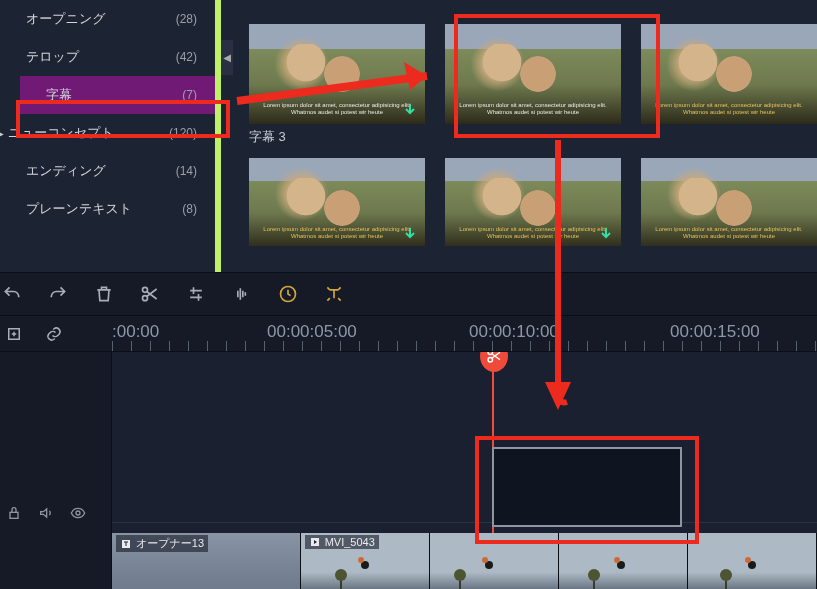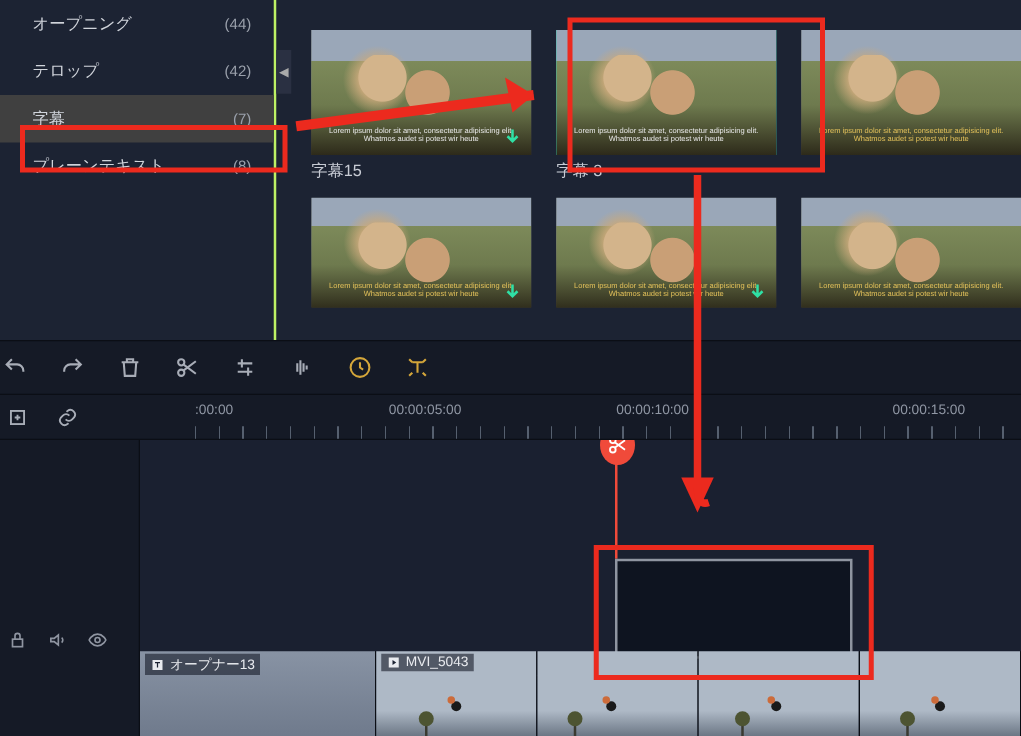--- a/index.html
+++ b/index.html
@@ -17,31 +17,31 @@
   .top {
     display: flex;
     height: 272px;
     background: #1c2333;
   }
 
   .sidebar {
     width: 240px;
     background: #1c2333;
     padding-top: 0;
-    border-right: 2px solid #bef264;
+    border-right: 6px solid #bef264;
   }
   .sb-item {
     display: flex;
     align-items: center;
     justify-content: space-between;
     padding: 10px 18px 10px 26px;
     font-size: 13px;
     cursor: pointer;
   }
-  .sb-item.selected { background: #404040; }
+  .sb-item.selected { background: #701a75; margin-left: 20px; }
   .sb-item .count { color: #9aa0ab; font-size: 12px;}
   .sb-item .caret { margin-left:-14px; margin-right:4px; font-size:10px; color:#ccc;}
   .sb-item.withcaret { padding-left: 10px; }
 
   .gallery {
     flex: 1;
     position: relative;
     padding-left: 28px;
     padding-top: 0;
   }
@@ -117,21 +117,21 @@
   }
   .tl-leftctrl{
     width:112px;height:100%;
     display:flex;align-items:center;gap:20px;
     padding-left:4px;
   }
   .tl-leftctrl .ic{width:20px;height:20px;color:#a8adb7;display:flex;align-items:center;justify-content:center;}
   .tl-leftctrl .ic svg{width:18px;height:18px;}
   .tl-ruler{
     flex:1; position:relative; height:100%;
-    color:#9097a4; font-size:11px;margin-left:44px;
+    color:#9097a4; font-size:17px;
   }
   .tl-ruler .tickmajor{ position:absolute; top:6px;}
   .tl-ruler .ticks{
     position:absolute; left:0; right:0; bottom:0; height:10px;
   }
   .tl-ruler .ticks::before{
     content:""; position:absolute; left:0; right:0; bottom:0; height:10px;
     background: repeating-linear-gradient(to right,
       #56606f 0 1px, transparent 1px 19px);
   }
@@ -173,21 +173,21 @@
   }
   .ph-scissor svg{width:18px;height:18px;stroke:#fff;}
 
   .emptyclip{
     position:absolute;
     background:#0e1420;
     border:2px solid #8f95a1;
   }
 
   .videostrip{
-    position:absolute; left:0; right:0; bottom:0; height:68px;
+    position:absolute; left:0; right:0; bottom:0; height:56px;
     display:flex;
   }
   .clip{
     height:100%; position:relative; overflow:hidden;
     border-right:1px solid #0b0e15;
   }
   .clip .label{
     position:absolute; top:2px; left:4px;
     font-size:11px; color:#e9ebef;
     background:rgba(20,25,38,.6);
@@ -207,29 +207,38 @@
   .anno { position:absolute; pointer-events:none; }
   .redbox{ border:4px solid #ec2a1e; }
 </style>
 </head>
 <body>
 
 <div class="top">
   <div class="sidebar">
     <div class="sb-item">
       <span>オープニング</span>
-      <span class="count">(44)</span>
+      <span class="count">(28)</span>
     </div>
     <div class="sb-item">
       <span>テロップ</span>
       <span class="count">(42)</span>
     </div>
     <div class="sb-item selected">
       <span>字幕</span>
       <span class="count">(7)</span>
+    </div>
+    <div class="sb-item withcaret">
+      <span class="caret">▶</span>
+      <span style="flex:1">ニューコンセプト</span>
+      <span class="count">(120)</span>
+    </div>
+    <div class="sb-item">
+      <span>エンディング</span>
+      <span class="count">(14)</span>
     </div>
     <div class="sb-item">
       <span>プレーンテキスト</span>
       <span class="count">(8)</span>
     </div>
   </div>
 
   <div class="gallery">
     <div class="collapse-tab">◀</div>
 
@@ -259,21 +268,20 @@
       <div class="thumb">
         <div class="scene"></div>
           <div class="persons"></div>
         <div class="capstrip">
           <span>Lorem ipsum dolor sit amet, consectetur adipisicing elit.</span><br>
           <span>Whatmos audet si potest wir heute</span>
         </div>
       </div>
     </div>
     <div class="gal-rowcaptions">
-      <div>字幕15</div>
       <div>字幕 3</div>
     </div>
 
     <div class="gal-row row2partial">
       <div class="thumb half">
         <div class="scene"></div>
           <div class="persons"></div>
         <div class="capstrip">
           <span>Lorem ipsum dolor sit amet, consectetur adipisicing elit.</span><br>
           <span>Whatmos audet si potest wir heute</span>
@@ -365,21 +373,21 @@
     </div>
     <div class="ic">
       <svg viewBox="0 0 24 24" fill="none" stroke="currentColor" stroke-width="2">
           <path d="M10 14a5 5 0 007 0l2-2a5 5 0 00-7-7l-1 1M14 10a5 5 0 00-7 0l-2 2a5 5 0 007 7l1-1"></path>
         </svg>
     </div>
   </div>
   <div class="tl-ruler">
     <div class="tickmajor" style="left:0">:00:00</div>
     <div class="tickmajor" style="left:155px">00:00:05:00</div>
-    <div class="tickmajor" style="left:337px">00:00:10:00</div>
+    <div class="tickmajor" style="left:357px">00:00:10:00</div>
     <div class="tickmajor" style="left:558px">00:00:15:00</div>
     <div class="ticks"></div>
   </div>
 </div>
 
 <div class="tl-body">
   <div class="trackgutter">
     <div class="gicons">
       <span><svg viewBox="0 0 24 24" fill="none" stroke="currentColor" stroke-width="2">
             <rect x="6" y="11" width="12" height="9"></rect>

